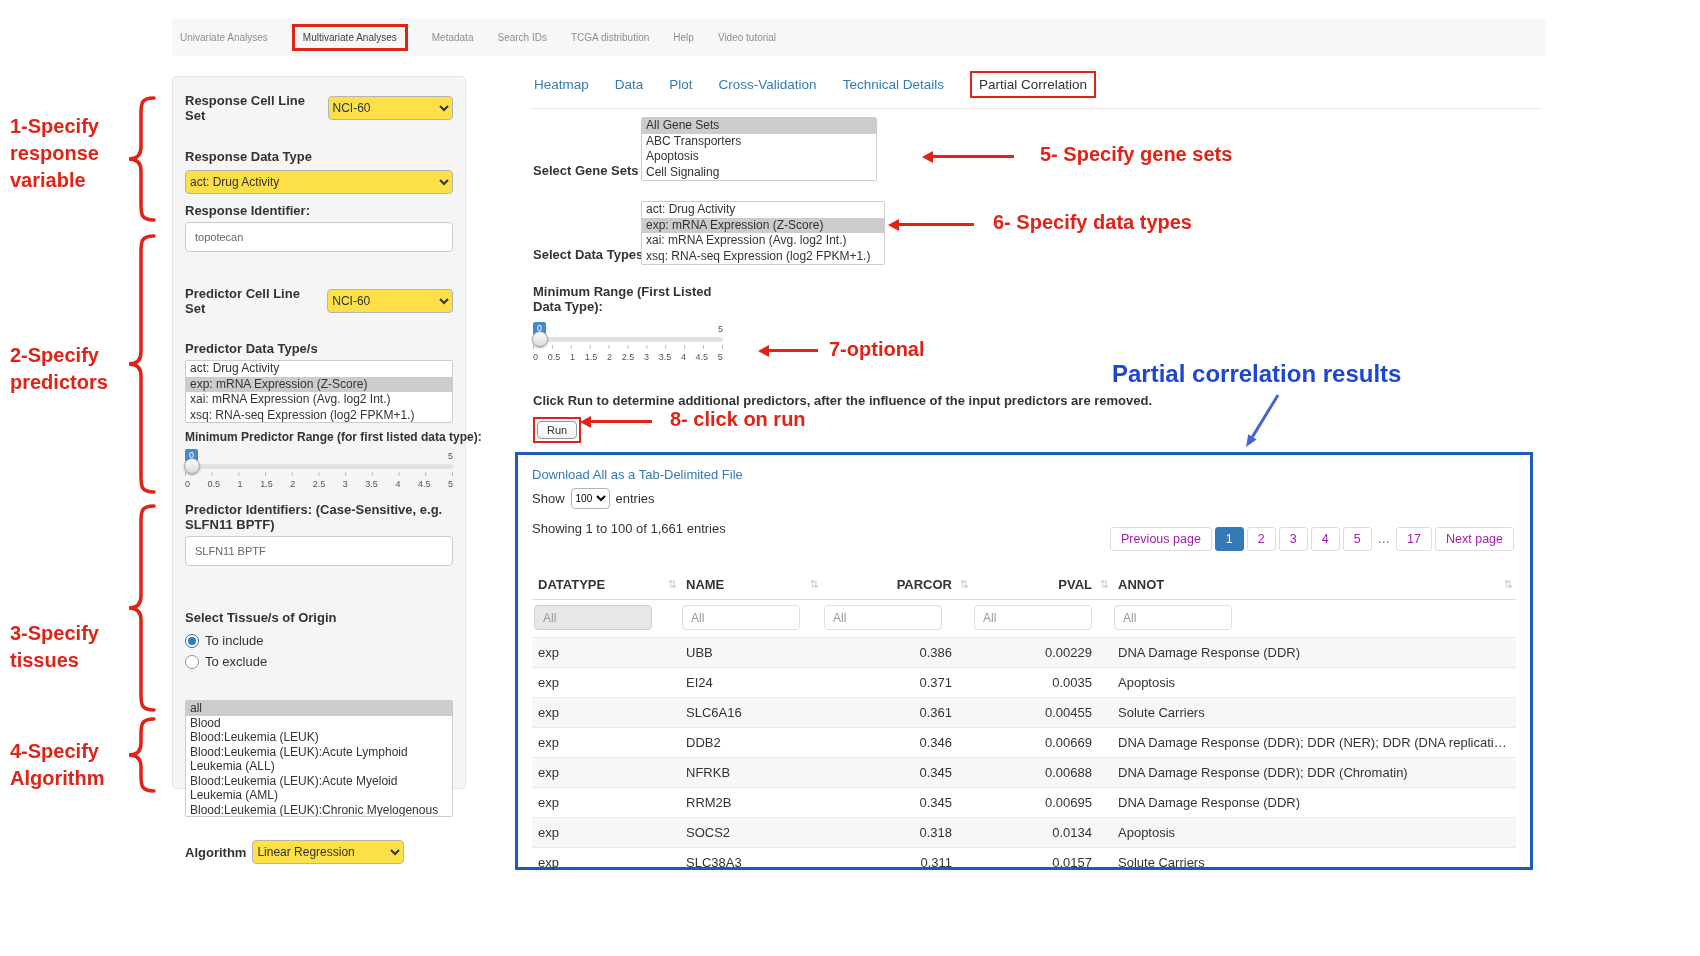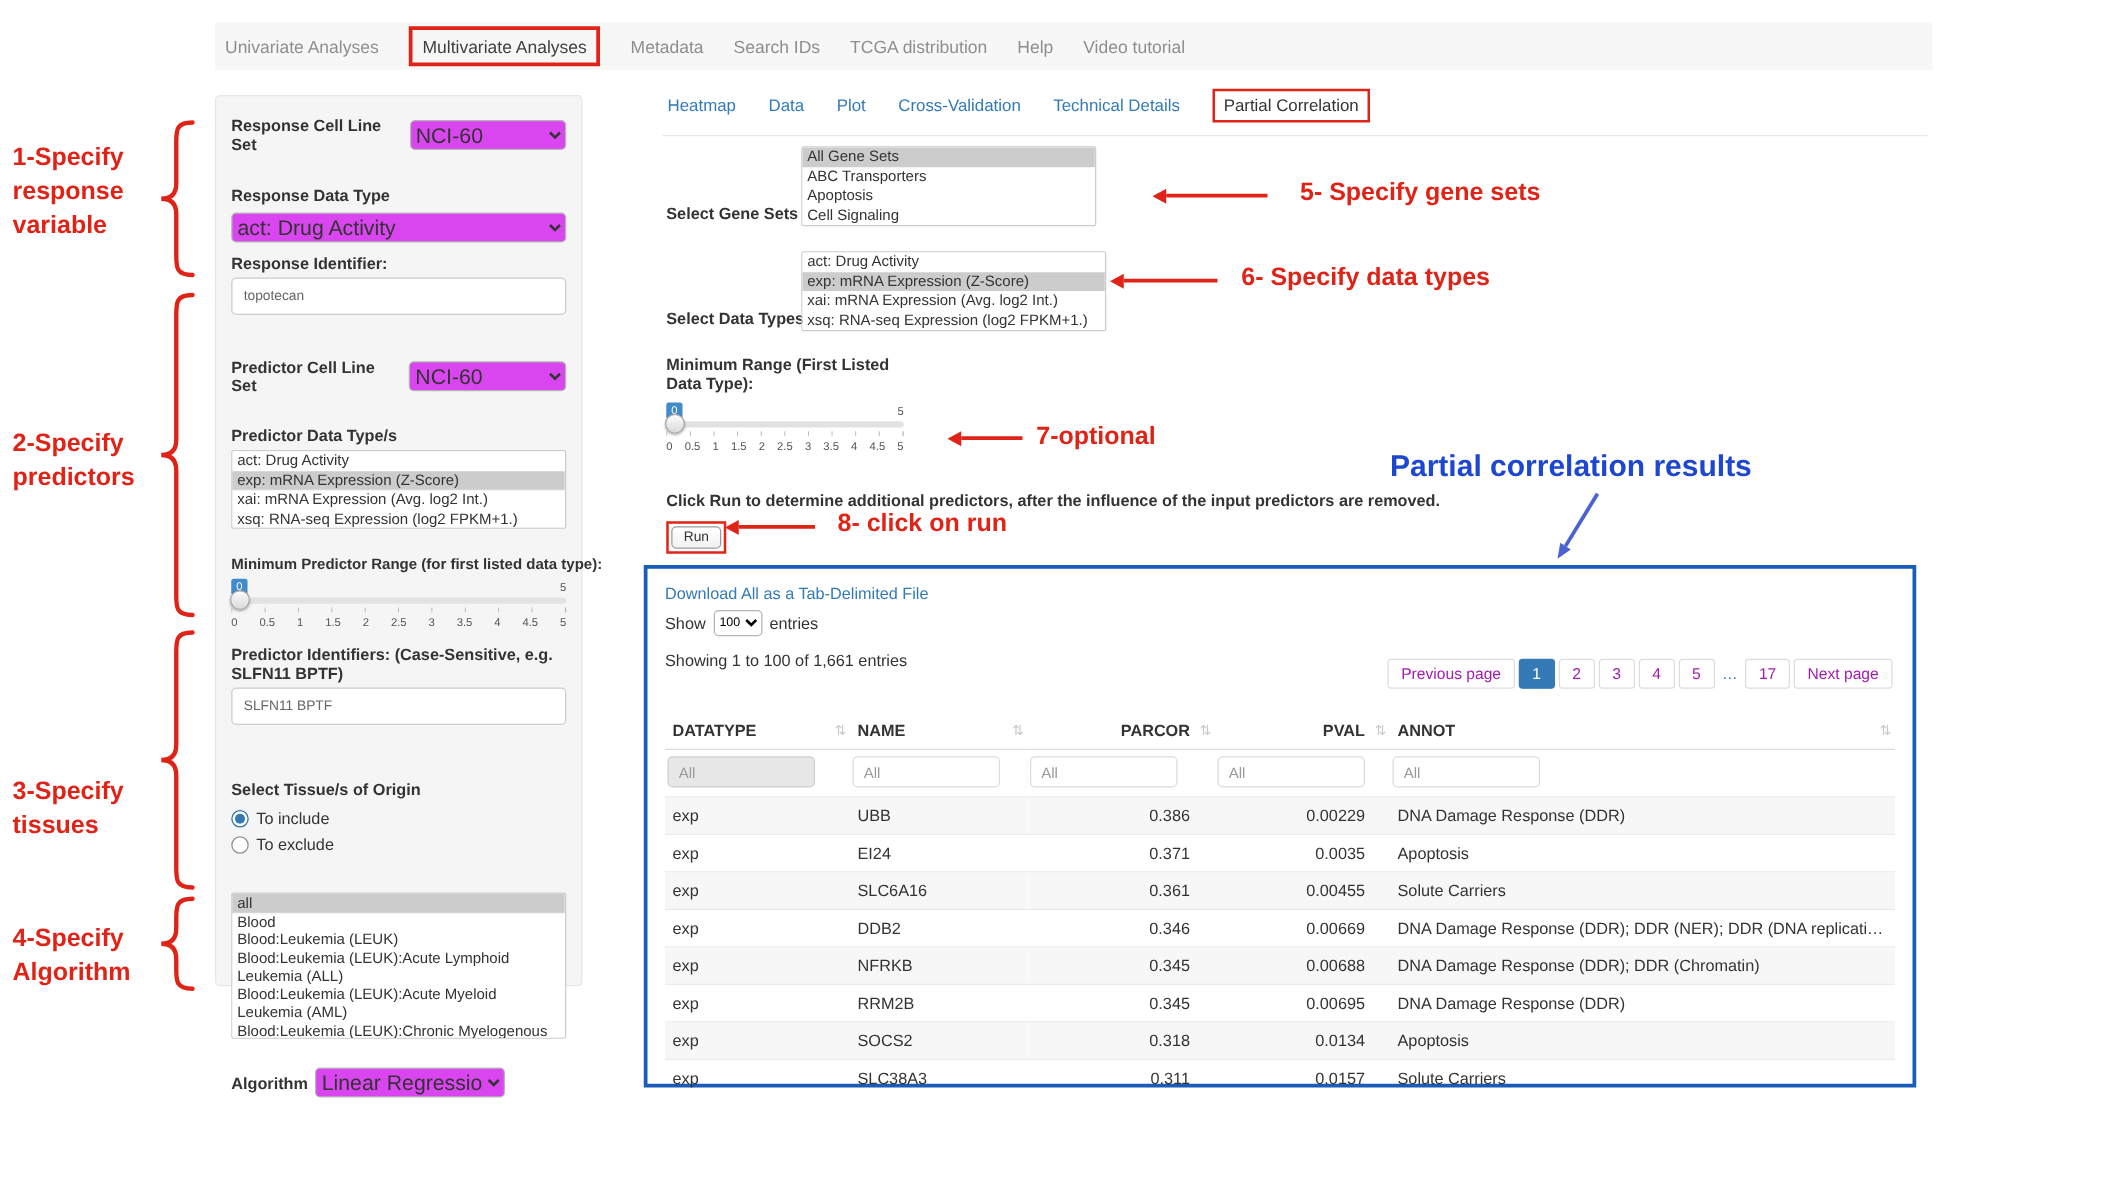--- a/index.html
+++ b/index.html
@@ -4,33 +4,33 @@
 <style>
   * { margin:0; padding:0; box-sizing:border-box; }
   html,body { width:1700px; height:956px; overflow:hidden; }
   body { position:relative; background:#fff; color:#333;
          font-family:"Liberation Sans", sans-serif; font-size:13px; }
   input,select,button { font-family:inherit; }
 
   
   #topnav { position:absolute; left:172px; top:18px; width:1374px; height:38px;
             background:#f7f7f7; display:flex; align-items:center; gap:24px; padding:0 8px; }
-  .nav-item { font-size:14px; color:#8e8e8e; white-space:nowrap; cursor:pointer; }
+  .nav-item { font-size:10px; color:#8e8e8e; white-space:nowrap; cursor:pointer; }
   .nav-item.active { color:#404040; }
   .nav-item.red-boxed { border:3px solid #e02317; padding:5px 8px; }
 
   
   .sidebar { position:absolute; left:172px; top:76px; width:294px; height:713px;
              background:#f5f5f5; border:1px solid #e6e6e6; border-radius:4px; padding:14px 12px; }
   .lbl { font-weight:bold; font-size:13px; color:#333; }
   .lbl.small { font-size:12px; }
   .nowrap { white-space:nowrap; }
   .inline-row { display:flex; align-items:center; gap:6px; }
-  select.ctl { font-size:17px; height:24px; border:1px solid #b5b5b5; border-radius:4px;
-               background:#d946ef; color:#333; }
+  select.ctl { font-size:12px; height:24px; border:1px solid #b5b5b5; border-radius:4px;
+               background:#fde047; color:#333; }
   input.ctl { width:100%; height:30px; border:1px solid #ccc; border-radius:4px;
               background:#fff; padding:0 9px; }
   input.ti { font-size:11px; color:#666; }
   .listbox { background:#fff; border:1px solid #ccc; border-radius:2px; overflow-y:scroll;
              font-size:12px; }
   .listbox::-webkit-scrollbar { width:9px; }
   .listbox::-webkit-scrollbar-track { background:#fafafa; border-left:1px solid #ececec; }
   .listbox::-webkit-scrollbar-thumb { background:#c6c6c6; border-radius:5px; }
   .lb-item { padding:0 4px; line-height:15.5px; white-space:nowrap; cursor:pointer; }
   .lb-item.selected { background:#cccccc; }
@@ -152,21 +152,21 @@
   </div>
 
   <div class="lbl" style="margin-top:25px">Predictor Data Type/s</div>
   <div class="listbox" id="lb-predictor" style="height:63px;margin-top:4px">
       <div class="lb-item">act: Drug Activity</div>
       <div class="lb-item selected">exp: mRNA Expression (Z-Score)</div>
       <div class="lb-item">xai: mRNA Expression (Avg. log2 Int.)</div>
       <div class="lb-item">xsq: RNA-seq Expression (log2 FPKM+1.)</div>
     </div>
 
-  <div class="lbl small nowrap" style="margin-top:21px">Minimum Predictor Range (for first listed data type):</div>
+  <div class="lbl small nowrap" style="margin-top:7px">Minimum Predictor Range (for first listed data type):</div>
 
   <div class="slider" style="margin-top:5px">
     <span class="slider-val">0</span>
     <span class="slider-max">5</span>
     <div class="slider-track">
       <div class="slider-handle"></div>
     </div>
     <div class="tick-marks"></div>
     <div class="slider-ticks" id="ticks-sidebar">
         <span class="tick">0</span>

